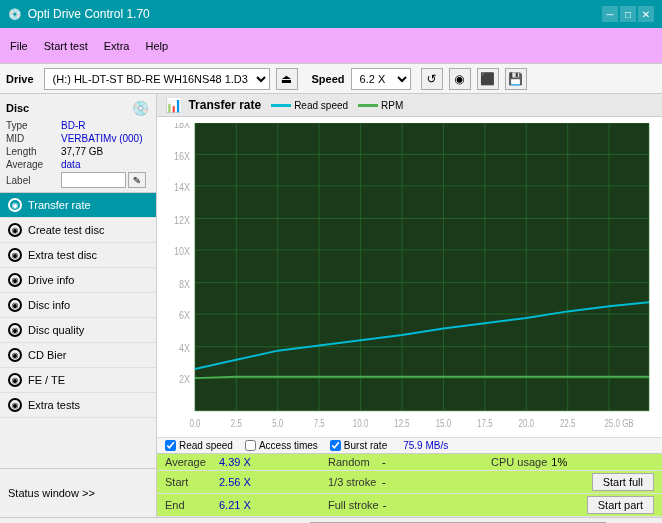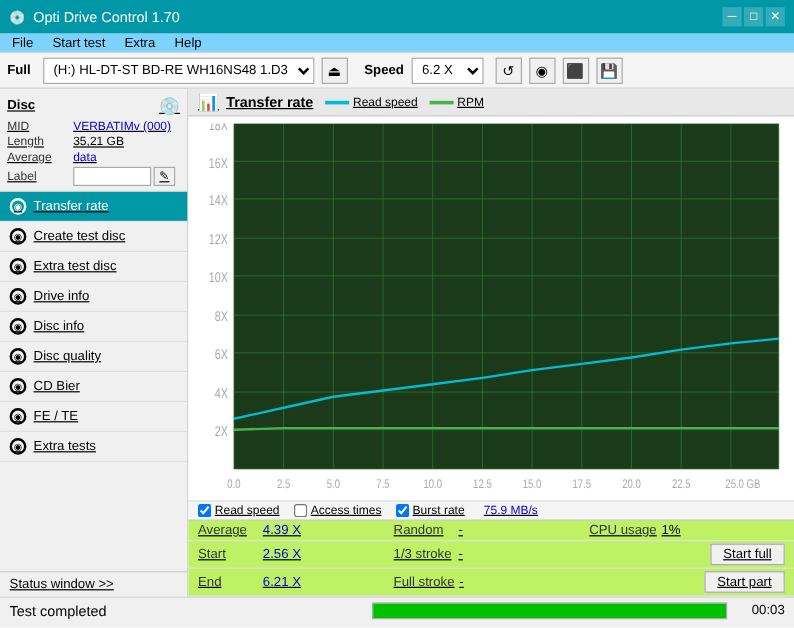--- a/index.html
+++ b/index.html
@@ -34,23 +34,23 @@
       background: rgba(255,255,255,0.2);
       border: none;
       color: white;
       font-size: 10px;
       cursor: pointer;
       display: flex; align-items: center; justify-content: center;
     }
 
     
     .menu-bar {
-      background: #7dd3fc;
+      background: #f0abfc;
       border-bottom: 1px solid #ccc;
-      height: 16px;
+      height: 36px;
       display: flex;
       align-items: center;
       padding: 0 4px;
       gap: 4px;
       text-align: right;
     }
     .menu-item {
       padding: 2px 6px;
       cursor: pointer;
       font-size: 11px;
@@ -90,21 +90,20 @@
       border: 1px solid #aaa;
       background: white;
       padding: 0 4px;
       min-width: 60px;
     }
 
     
     .main {
       display: flex;
       height: calc(523px - 28px - 20px - 30px - 22px);
-      text-decoration: underline;
     }
 
     
     .sidebar {
       width: 157px;
       min-width: 157px;
       background: #f0f0f0;
       border-right: 1px solid #ccc;
       display: flex;
       flex-direction: column;
@@ -173,21 +172,21 @@
       border: 2px solid currentColor;
       display: flex; align-items: center; justify-content: center;
       font-size: 8px;
       flex-shrink: 0;
     }
     .nav-item.active .nav-icon { border-color: white; }
 
     
     .sidebar-status {
       border-top: 1px solid #ccc;
-      padding: 4px 8px;
+      padding: 18px 8px;
       font-size: 11px;
       background: #f0f0f0;
       cursor: pointer;
       display: flex; align-items: center; gap: 4px;
     }
 
     
     .chart-area {
       flex: 1;
       background: white;
@@ -311,21 +310,21 @@
 </div>
 
 <div class="menu-bar">
   <span class="menu-item">File</span>
   <span class="menu-item">Start test</span>
   <span class="menu-item">Extra</span>
   <span class="menu-item">Help</span>
 </div>
 
 <div class="drive-bar">
-  <span class="drive-label">Full</span>
+  <span class="drive-label">Drive</span>
   <select class="drive-select">
     <option>(H:)  HL-DT-ST BD-RE  WH16NS48 1.D3</option>
   </select>
   <button class="drive-icon-btn">⏏</button>
   <span class="speed-label">Speed</span>
   <select class="speed-select">
     <option>6.2 X</option>
   </select>
   <button class="drive-icon-btn" style="margin-left:4px;">↺</button>
   <button class="drive-icon-btn">◉</button>
@@ -336,26 +335,30 @@
 <div class="main">
 
   <div class="sidebar">
 
     <div class="disc-panel">
       <div class="disc-header">
         <span class="disc-title">Disc</span>
         <span class="disc-icon">💿</span>
       </div>
       <div class="disc-row">
+        <span class="disc-row-key">Type</span>
+        <span class="disc-row-val">BD-R</span>
+      </div>
+      <div class="disc-row">
         <span class="disc-row-key">MID</span>
         <span class="disc-row-val">VERBATIMv (000)</span>
       </div>
       <div class="disc-row">
         <span class="disc-row-key">Length</span>
-        <span class="disc-row-val black">35,21 GB</span>
+        <span class="disc-row-val black">37,77 GB</span>
       </div>
       <div class="disc-row">
         <span class="disc-row-key">Average</span>
         <span class="disc-row-val">data</span>
       </div>
       <div class="label-row">
         <span class="label-key">Label</span>
         <input class="label-input" type="text" value="" style="">
         <button class="label-edit-btn">✎</button>
       </div>

